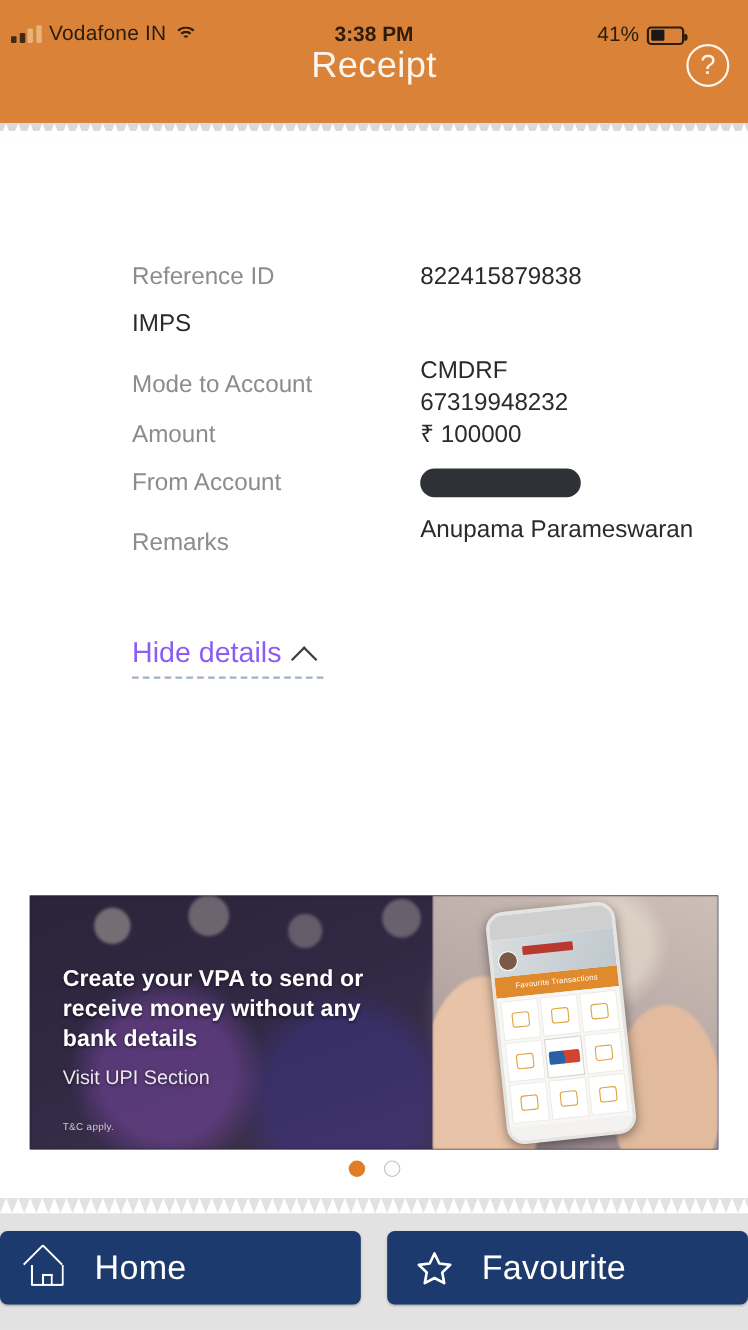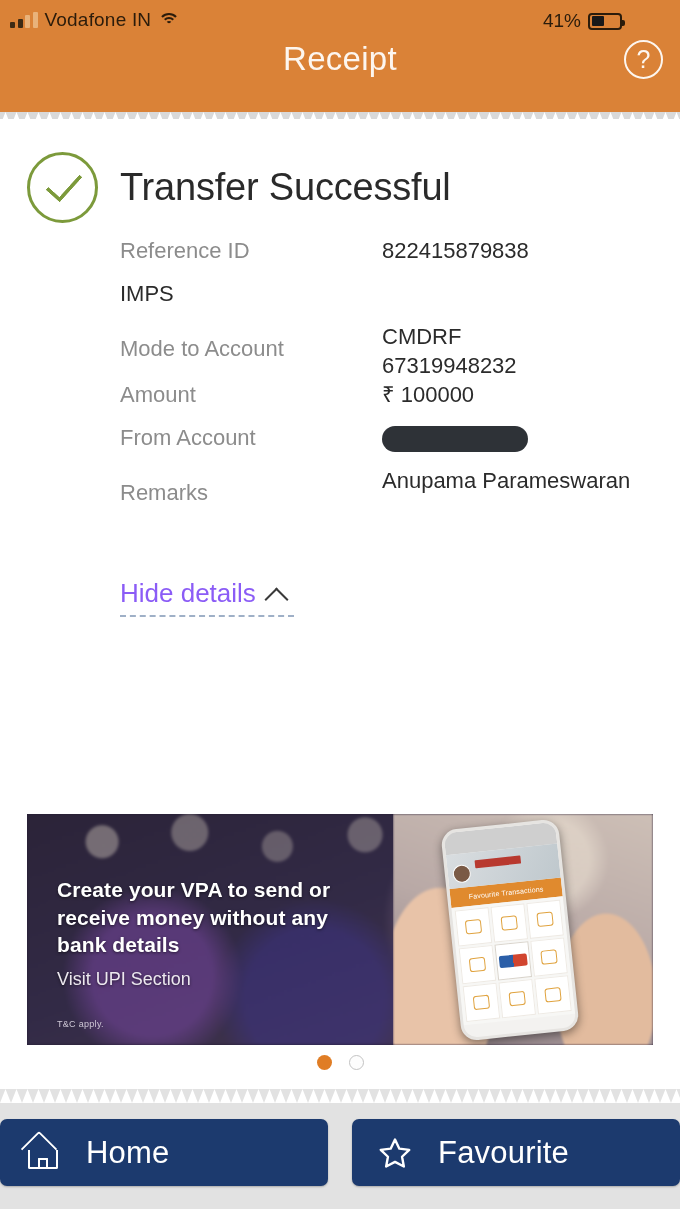--- a/index.html
+++ b/index.html
@@ -6,21 +6,21 @@
   html, body {
     width: 680px; height: 1209px;
     background: #ffffff;
     font-family: "Liberation Sans", sans-serif;
     overflow: hidden;
   }
   #app { position: relative; width: 680px; height: 1209px; background: #fff; }
 
   
   .header { position: absolute; left:0; top:0; width:680px; height:112px; background:#da8237; }
-  .statusbar { position:absolute; left:0; top:5px; width:632px; height:34px; }
+  .statusbar { position:absolute; left:0; top:16px; width:632px; height:34px; }
   .sb-left { position:absolute; left:10px; top:4px; display:flex; align-items:center; gap:7px; }
   .bars { display:flex; align-items:flex-end; gap:2.5px; height:16px; }
   .bars i { display:block; width:5px; border-radius:1px; background:#3c2a14; }
   .bars i.b1 { height:6px; }
   .bars i.b2 { height:9px; }
   .bars i.b3 { height:13px; background:#e9b27a; }
   .bars i.b4 { height:16px; background:#e9b27a; }
   .carrier { font-size:19px; color:#2b1c0b; font-weight:500; letter-spacing:.2px; }
   .wifi { position:relative; width:22px; height:16px; }
   .wifi span { position:absolute; left:50%; transform:translateX(-50%); border:2.4px solid #2b1c0b;
@@ -171,42 +171,39 @@
             <i class="b3"></i>
             <i class="b4"></i>
         </span>
         <span class="carrier">Vodafone IN</span>
         <span class="wifi">
           <span class="w1"></span>
             <span class="w2"></span>
             <span class="w3"></span>
         </span>
       </div>
+      <div class="sb-time">3:38 PM</div>
       <div class="sb-right">
         <span class="batt-pct">41%</span>
         <span class="batt">
           <span class="fill"></span>
             <span class="cap"></span>
         </span>
       </div>
     </div>
 
     <div class="title">Receipt</div>
     <div class="help">?</div>
   </div>
 
   <div class="zig zig-top" style="background: none;"><svg width="680" height="14" viewBox="0 0 680 14" xmlns="http://www.w3.org/2000/svg">
         <rect width="680" height="14" fill="#d9d9d9"></rect>
         <path d="M0,14 L5.5,0 L11,14 L16.5,0 L22,14 L27.5,0 L33,14 L38.5,0 L44,14 L49.5,0 L55,14 L60.5,0 L66,14 L71.5,0 L77,14 L82.5,0 L88,14 L93.5,0 L99,14 L104.5,0 L110,14 L115.5,0 L121,14 L126.5,0 L132,14 L137.5,0 L143,14 L148.5,0 L154,14 L159.5,0 L165,14 L170.5,0 L176,14 L181.5,0 L187,14 L192.5,0 L198,14 L203.5,0 L209,14 L214.5,0 L220,14 L225.5,0 L231,14 L236.5,0 L242,14 L247.5,0 L253,14 L258.5,0 L264,14 L269.5,0 L275,14 L280.5,0 L286,14 L291.5,0 L297,14 L302.5,0 L308,14 L313.5,0 L319,14 L324.5,0 L330,14 L335.5,0 L341,14 L346.5,0 L352,14 L357.5,0 L363,14 L368.5,0 L374,14 L379.5,0 L385,14 L390.5,0 L396,14 L401.5,0 L407,14 L412.5,0 L418,14 L423.5,0 L429,14 L434.5,0 L440,14 L445.5,0 L451,14 L456.5,0 L462,14 L467.5,0 L473,14 L478.5,0 L484,14 L489.5,0 L495,14 L500.5,0 L506,14 L511.5,0 L517,14 L522.5,0 L528,14 L533.5,0 L539,14 L544.5,0 L550,14 L555.5,0 L561,14 L566.5,0 L572,14 L577.5,0 L583,14 L588.5,0 L594,14 L599.5,0 L605,14 L610.5,0 L616,14 L621.5,0 L627,14 L632.5,0 L638,14 L643.5,0 L649,14 L654.5,0 L660,14 L665.5,0 L671,14 L676.5,0 L682,14 L680,14 Z" fill="#ffffff"></path>
       </svg></div>
 
-  <div class="success">
-    <div class="check"></div>
-    <div class="success-text">Transfer Successful</div>
-  </div>
 
   <div class="details">
 
     <div class="row">
       <div class="lbl">Reference ID</div>
       <div class="val">822415879838</div>
     </div>
 
     <div class="row">
       <div class="val">IMPS</div>

